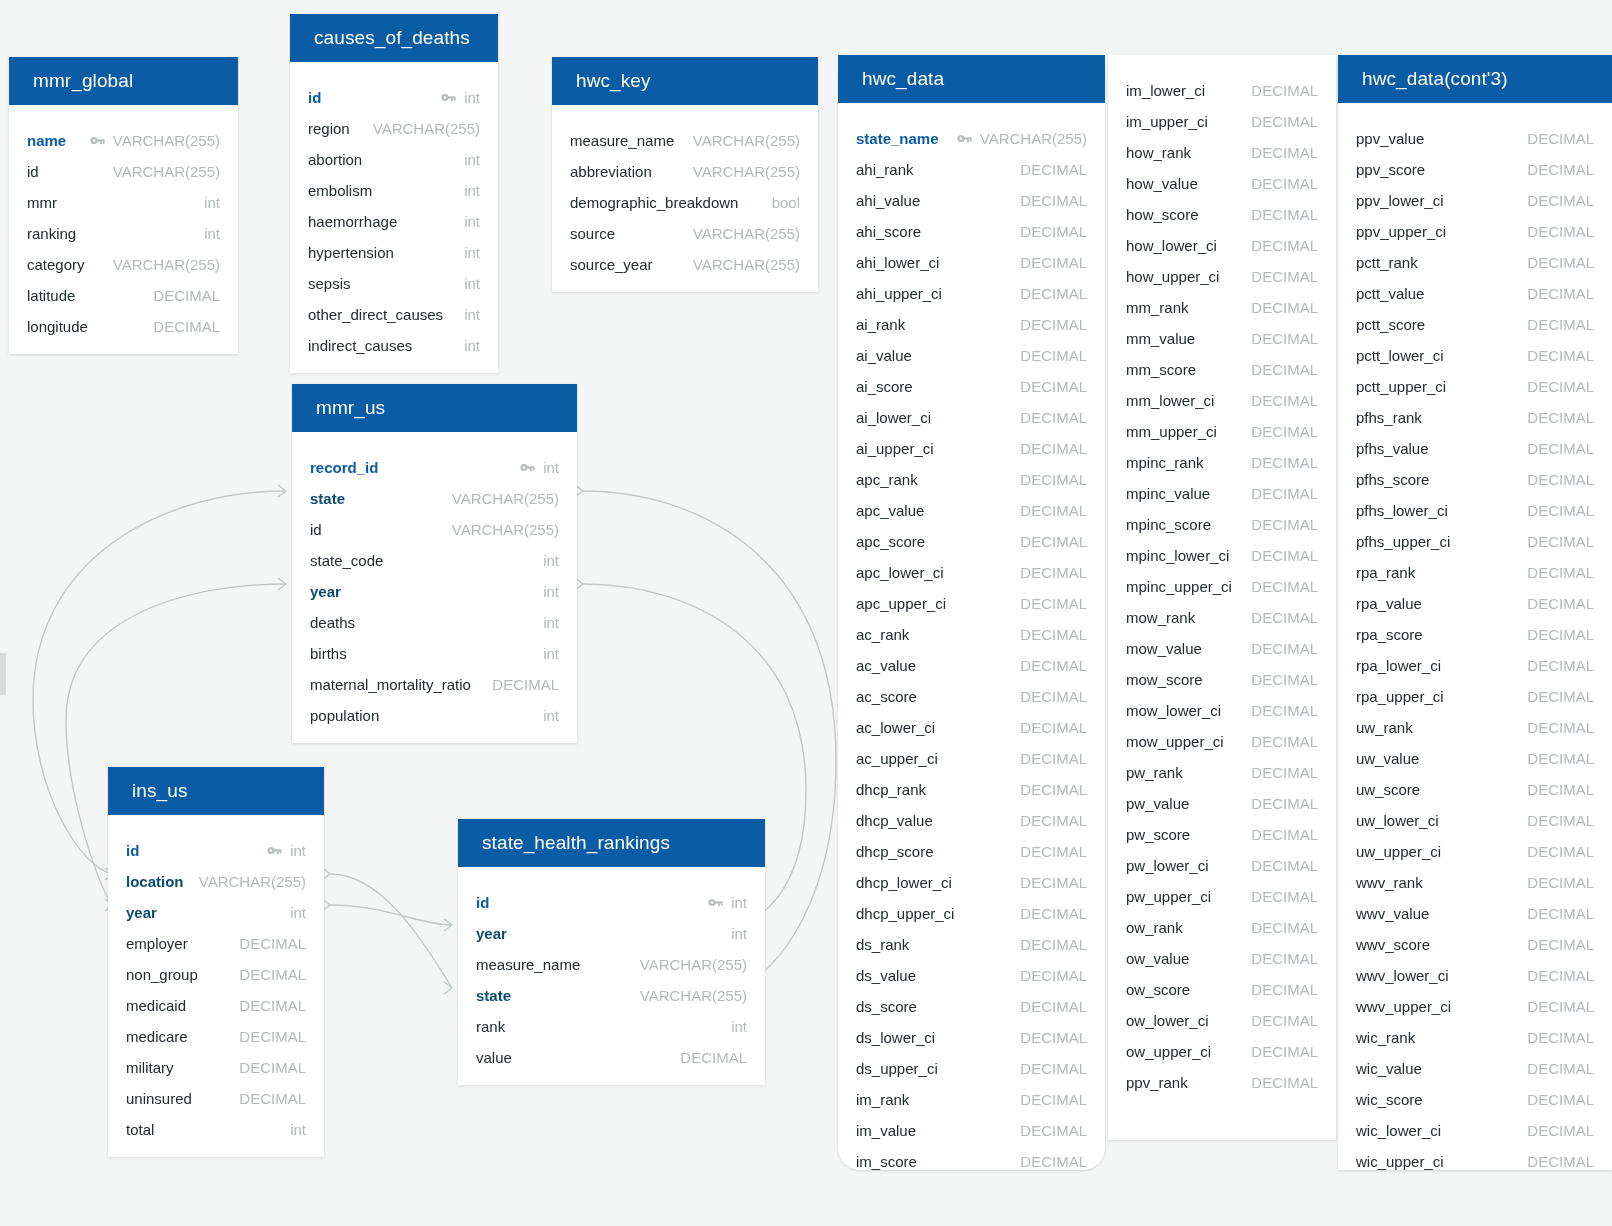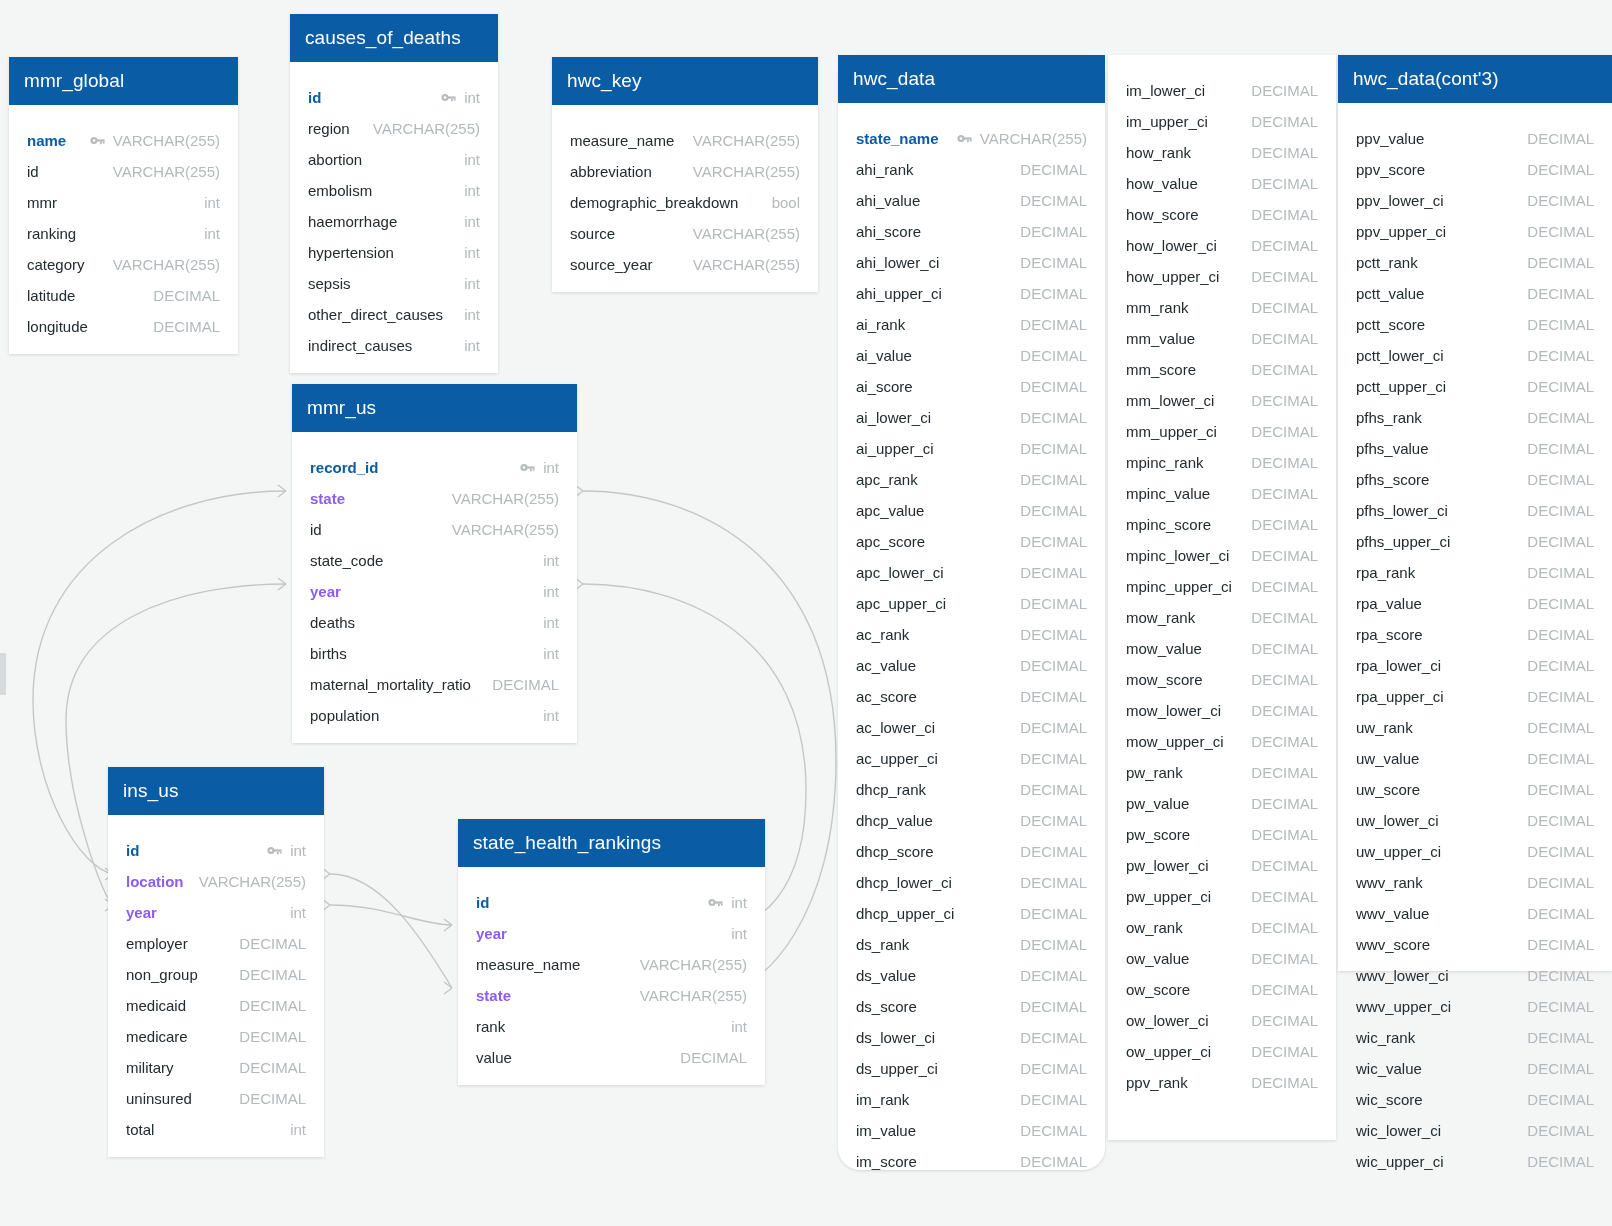--- a/index.html
+++ b/index.html
@@ -24,47 +24,47 @@
     position: absolute;
     background: #ffffff;
     box-shadow: 0 1px 3px rgba(0,0,0,0.13);
   }
   .thead {
     background: #0a5ca4;
     color: #ffffff;
     height: 48px;
     display: flex;
     align-items: center;
-    padding-left: 15px;
+    padding-left: 24px;
     font-size: 19px;
     letter-spacing: 0.1px;
   }
   .tbody { padding: 20px 0 12px 0; }
   .row {
     height: 31px;
     display: flex;
     align-items: center;
     padding: 0 18px 0 18px;
     font-size: 15px;
     white-space: nowrap;
   }
   .col-name { color: #222b2f; flex: 0 0 auto; }
   .row.pk .col-name { color: #0a5ca4; font-weight: bold; }
-  .row.bold .col-name { font-weight: bold; color: #8b5cf6; }
+  .row.bold .col-name { font-weight: bold; color: #0c4a6e; }
   .spacer { flex: 1 1 auto; min-width: 10px; }
   .col-type { color: #b3b9bc; flex: 0 0 auto; text-align: right; }
   .keyicon { flex: 0 0 auto; margin-right: 8px; display: inline-flex; align-items: center; }
 
   
   #t-mmr_global       { left: 9px;    top: 57px;   width: 229px; }
   #t-causes_of_deaths { left: 290px;  top: 14px;   width: 208px; }
   #t-hwc_key          { left: 552px;  top: 57px;   width: 266px; }
   #t-hwc_data         { left: 838px;  top: 55px;   width: 267px; height: 1115px; border-radius: 22px; }
   #t-hwc_data2        { left: 1108px; top: 55px;   width: 228px; height: 1085px; }
-  #t-hwc_data3        { left: 1338px; top: 55px;   width: 274px; height: 916px; }
+  #t-hwc_data3        { left: 1338px; top: 55px;   width: 274px; height: 1115px; }
   #t-mmr_us           { left: 292px;  top: 384px;  width: 285px; }
   #t-ins_us           { left: 108px;  top: 767px;  width: 216px; }
   #t-shr              { left: 458px;  top: 819px;  width: 307px; }
 
   .left-nub {
     position: absolute;
     left: 0; top: 653px;
     width: 6px; height: 42px;
     background: #d6dadb;
   }

